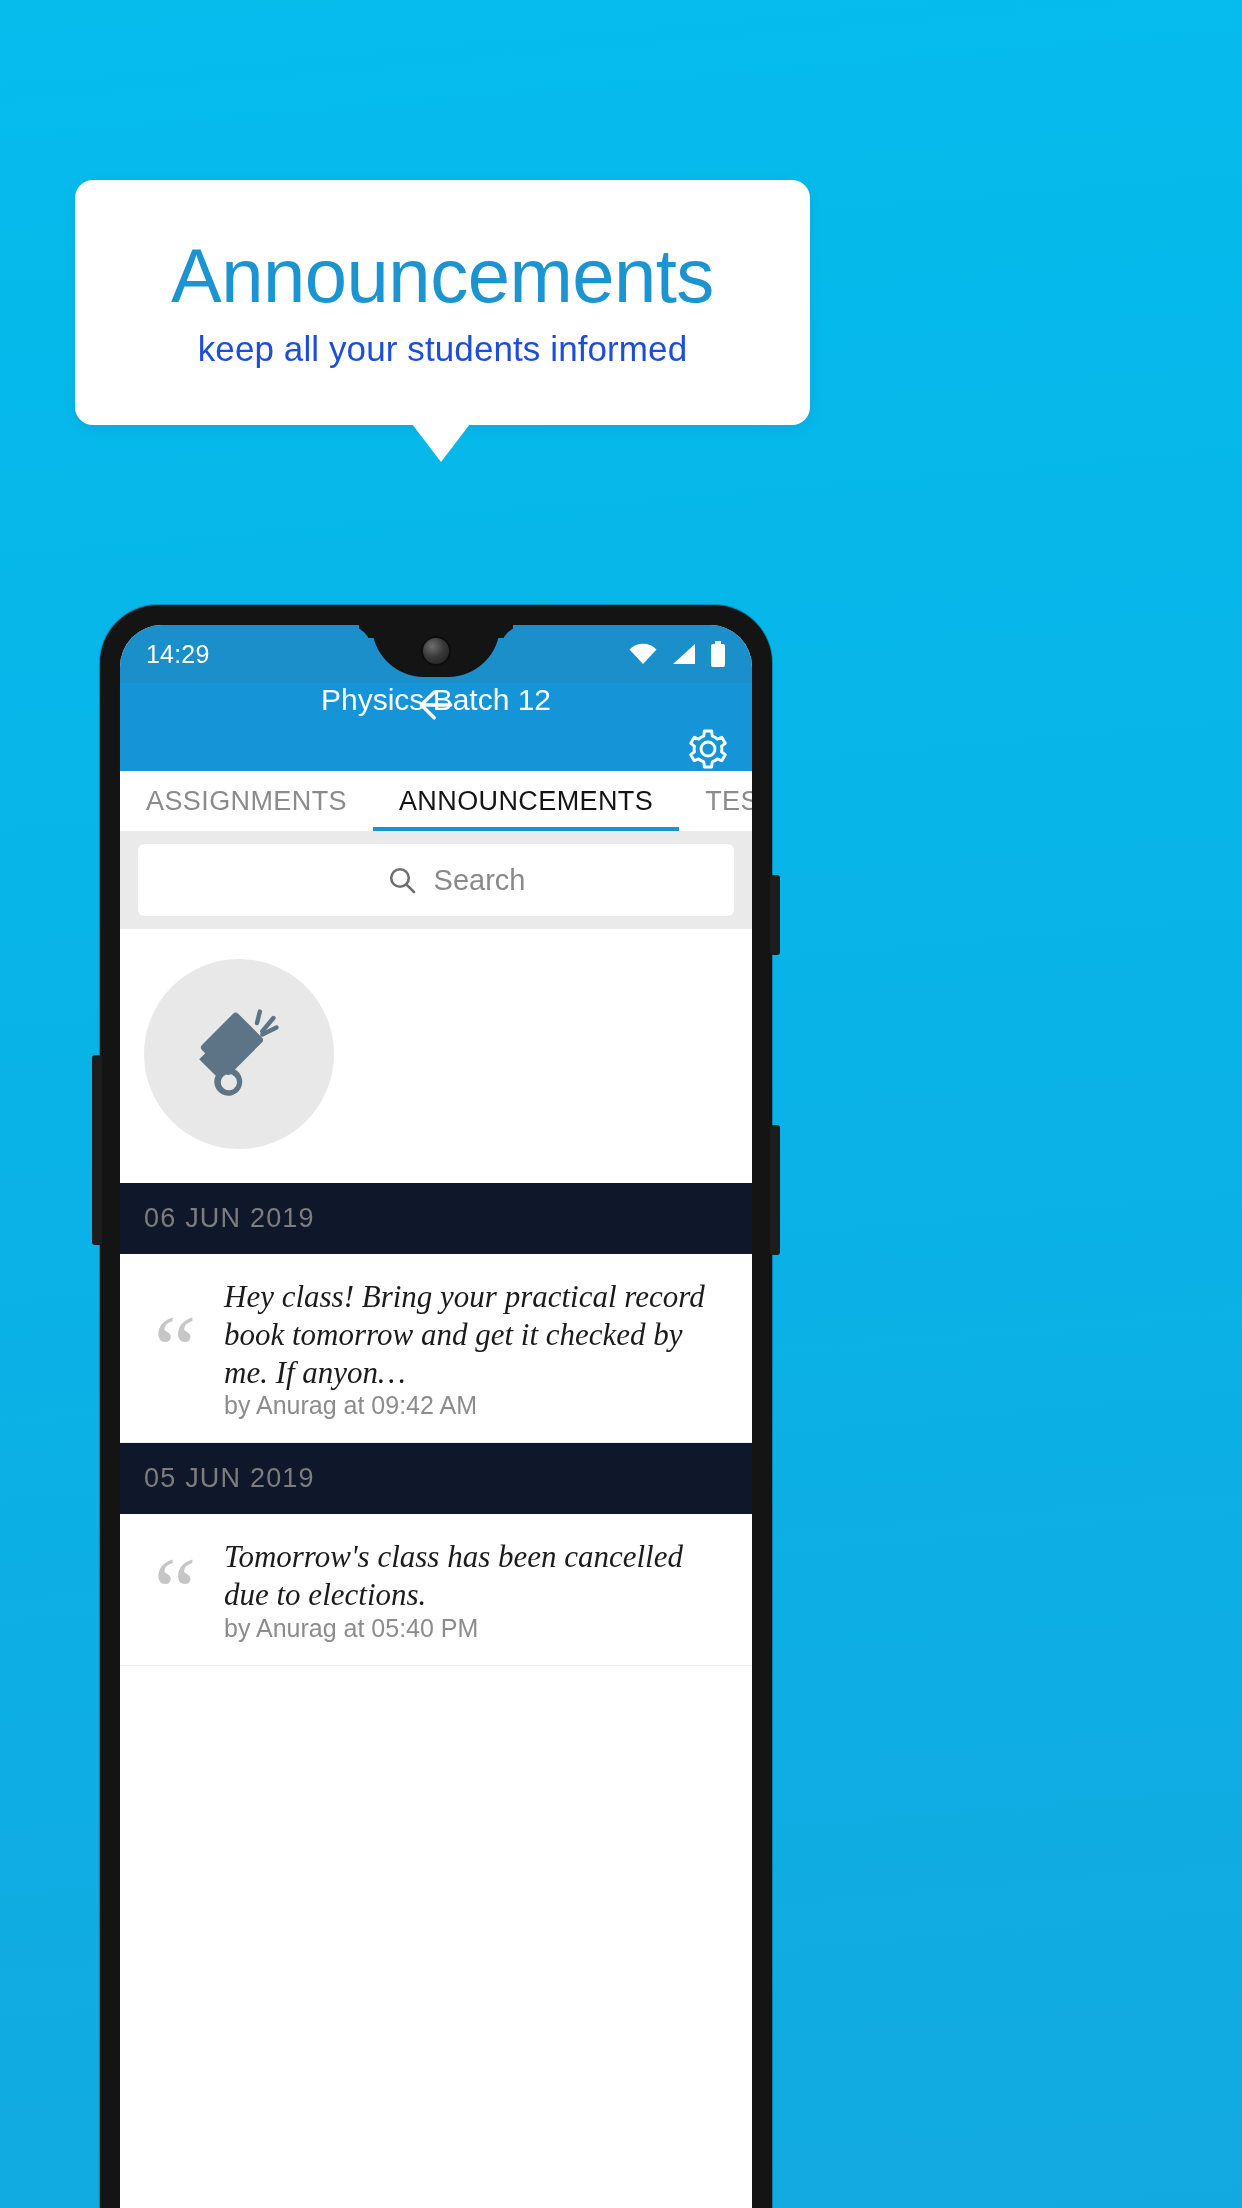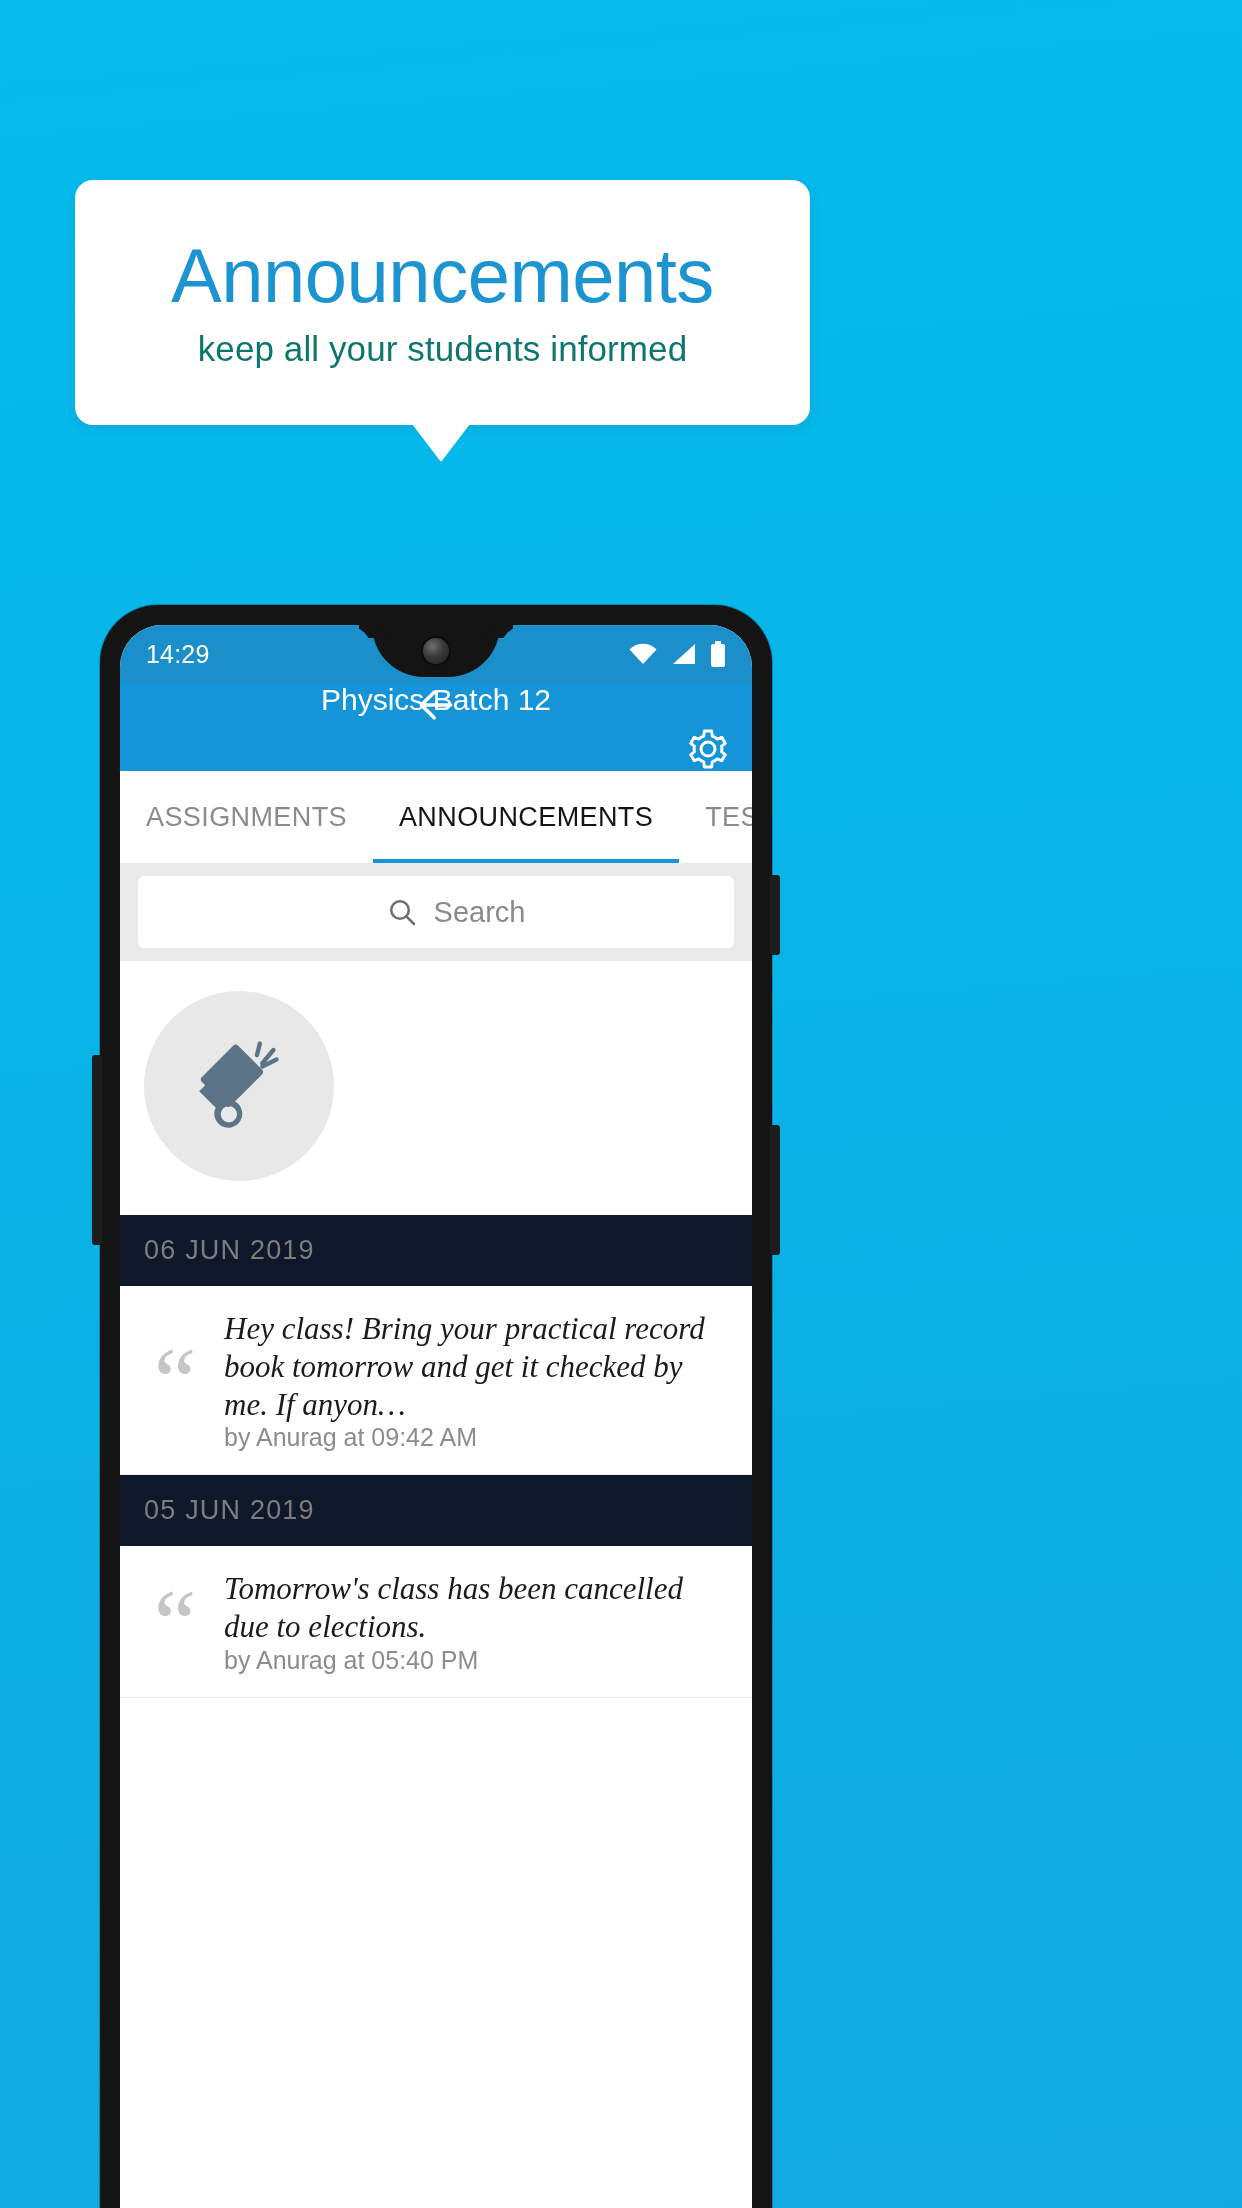--- a/index.html
+++ b/index.html
@@ -42,21 +42,21 @@
     font-size: 76px;
     font-weight: 300;
     color: #1c94d2;
     letter-spacing: -0.5px;
     line-height: 1.05;
   }
   #promo-subtitle {
     margin-top: 14px;
     font-size: 35px;
     font-weight: 400;
-    color: #0f766e;
+    color: #1d4ed8;
     letter-spacing: 0.1px;
   }
   #promo-tail {
     position: absolute;
     left: 412px;
     top: 424px;
     width: 0;
     height: 0;
     border-left: 29px solid transparent;
     border-right: 29px solid transparent;
@@ -192,21 +192,21 @@
   }
   #gear-icon {
     width: 44px; height: 44px;
     margin-left: auto;
     position: relative;
     z-index: 2;
   }
 
   
   #tab-bar {
-    height: 92px;
+    height: 60px;
     background: #ffffff;
     display: flex;
     align-items: stretch;
     overflow: hidden;
     position: relative;
   }
   .tab {
     display: flex;
     align-items: center;
     justify-content: center;

